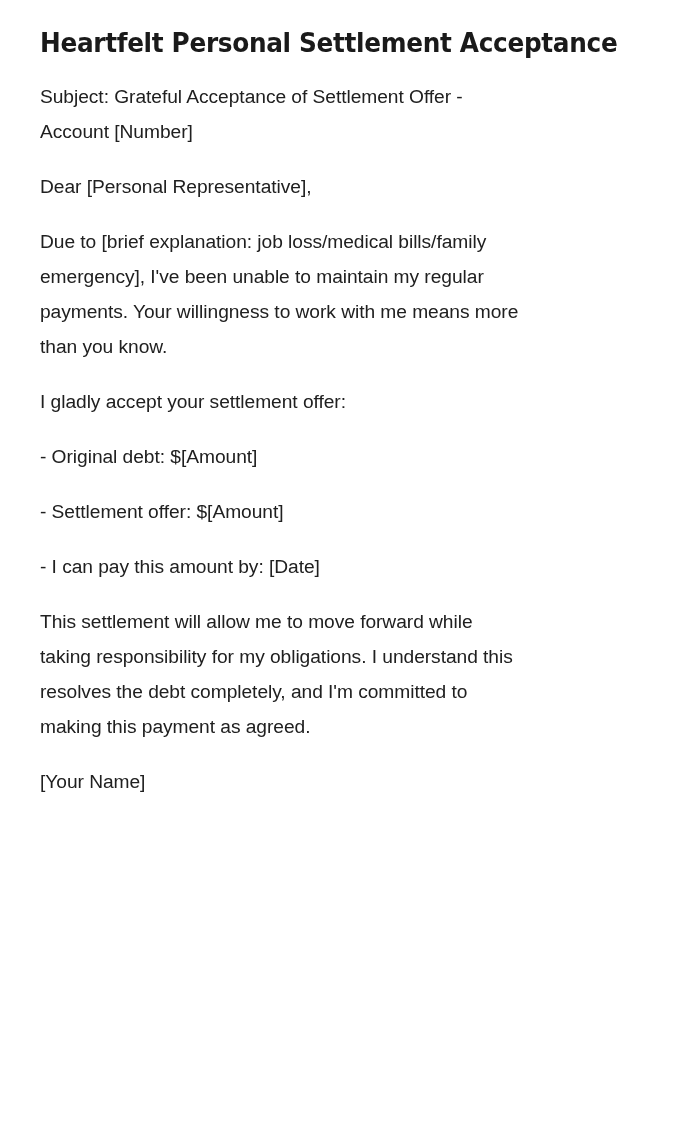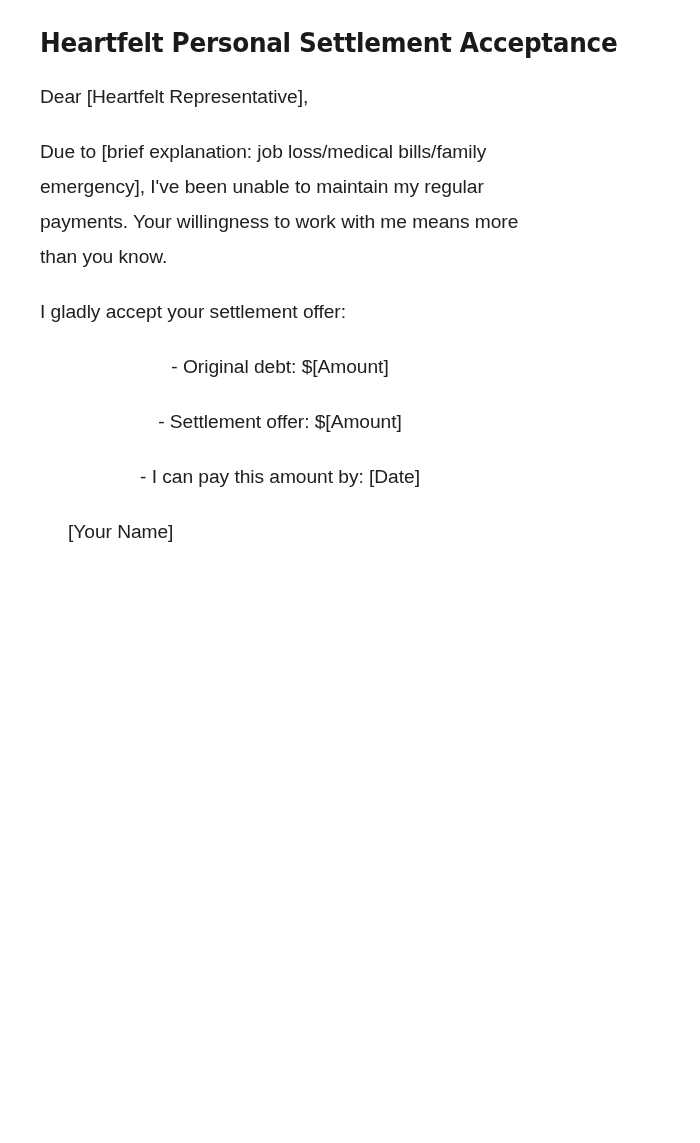--- a/index.html
+++ b/index.html
@@ -42,38 +42,38 @@
     padding: 0;
     font-size: 19.2px;
     line-height: 35px;
     color: #202020;
     text-align: left;
     letter-spacing: -0.05px;
   }
 
   .para:last-child {
     margin-bottom: 0;
-    margin-left: 28px;
   }
 
   .para.item {
     margin-bottom: 20px;
-    text-align: center;
   }
 </style>
 </head>
 <body>
 
 <div class="page">
 
   <h1 class="doc-title">Heartfelt Personal Settlement Acceptance</h1>
 
-  <p class="para">Dear [Heartfelt Representative],</p>
+  <p class="para">Subject: Grateful Acceptance of Settlement Offer - Account [Number]</p>
+  <p class="para">Dear [Personal Representative],</p>
   <p class="para">Due to [brief explanation: job loss/medical bills/family emergency], I've been unable to maintain my regular payments. Your willingness to work with me means more than you know.</p>
   <p class="para">I gladly accept your settlement offer:</p>
 
   <p class="para item">- Original debt: $[Amount]</p>
   <p class="para item">- Settlement offer: $[Amount]</p>
   <p class="para item">- I can pay this amount by: [Date]</p>
 
+  <p class="para">This settlement will allow me to move forward while taking responsibility for my obligations. I understand this resolves the debt completely, and I'm committed to making this payment as agreed.</p>
   <p class="para">[Your Name]</p>
 
 </div>
 
 </body></html>

